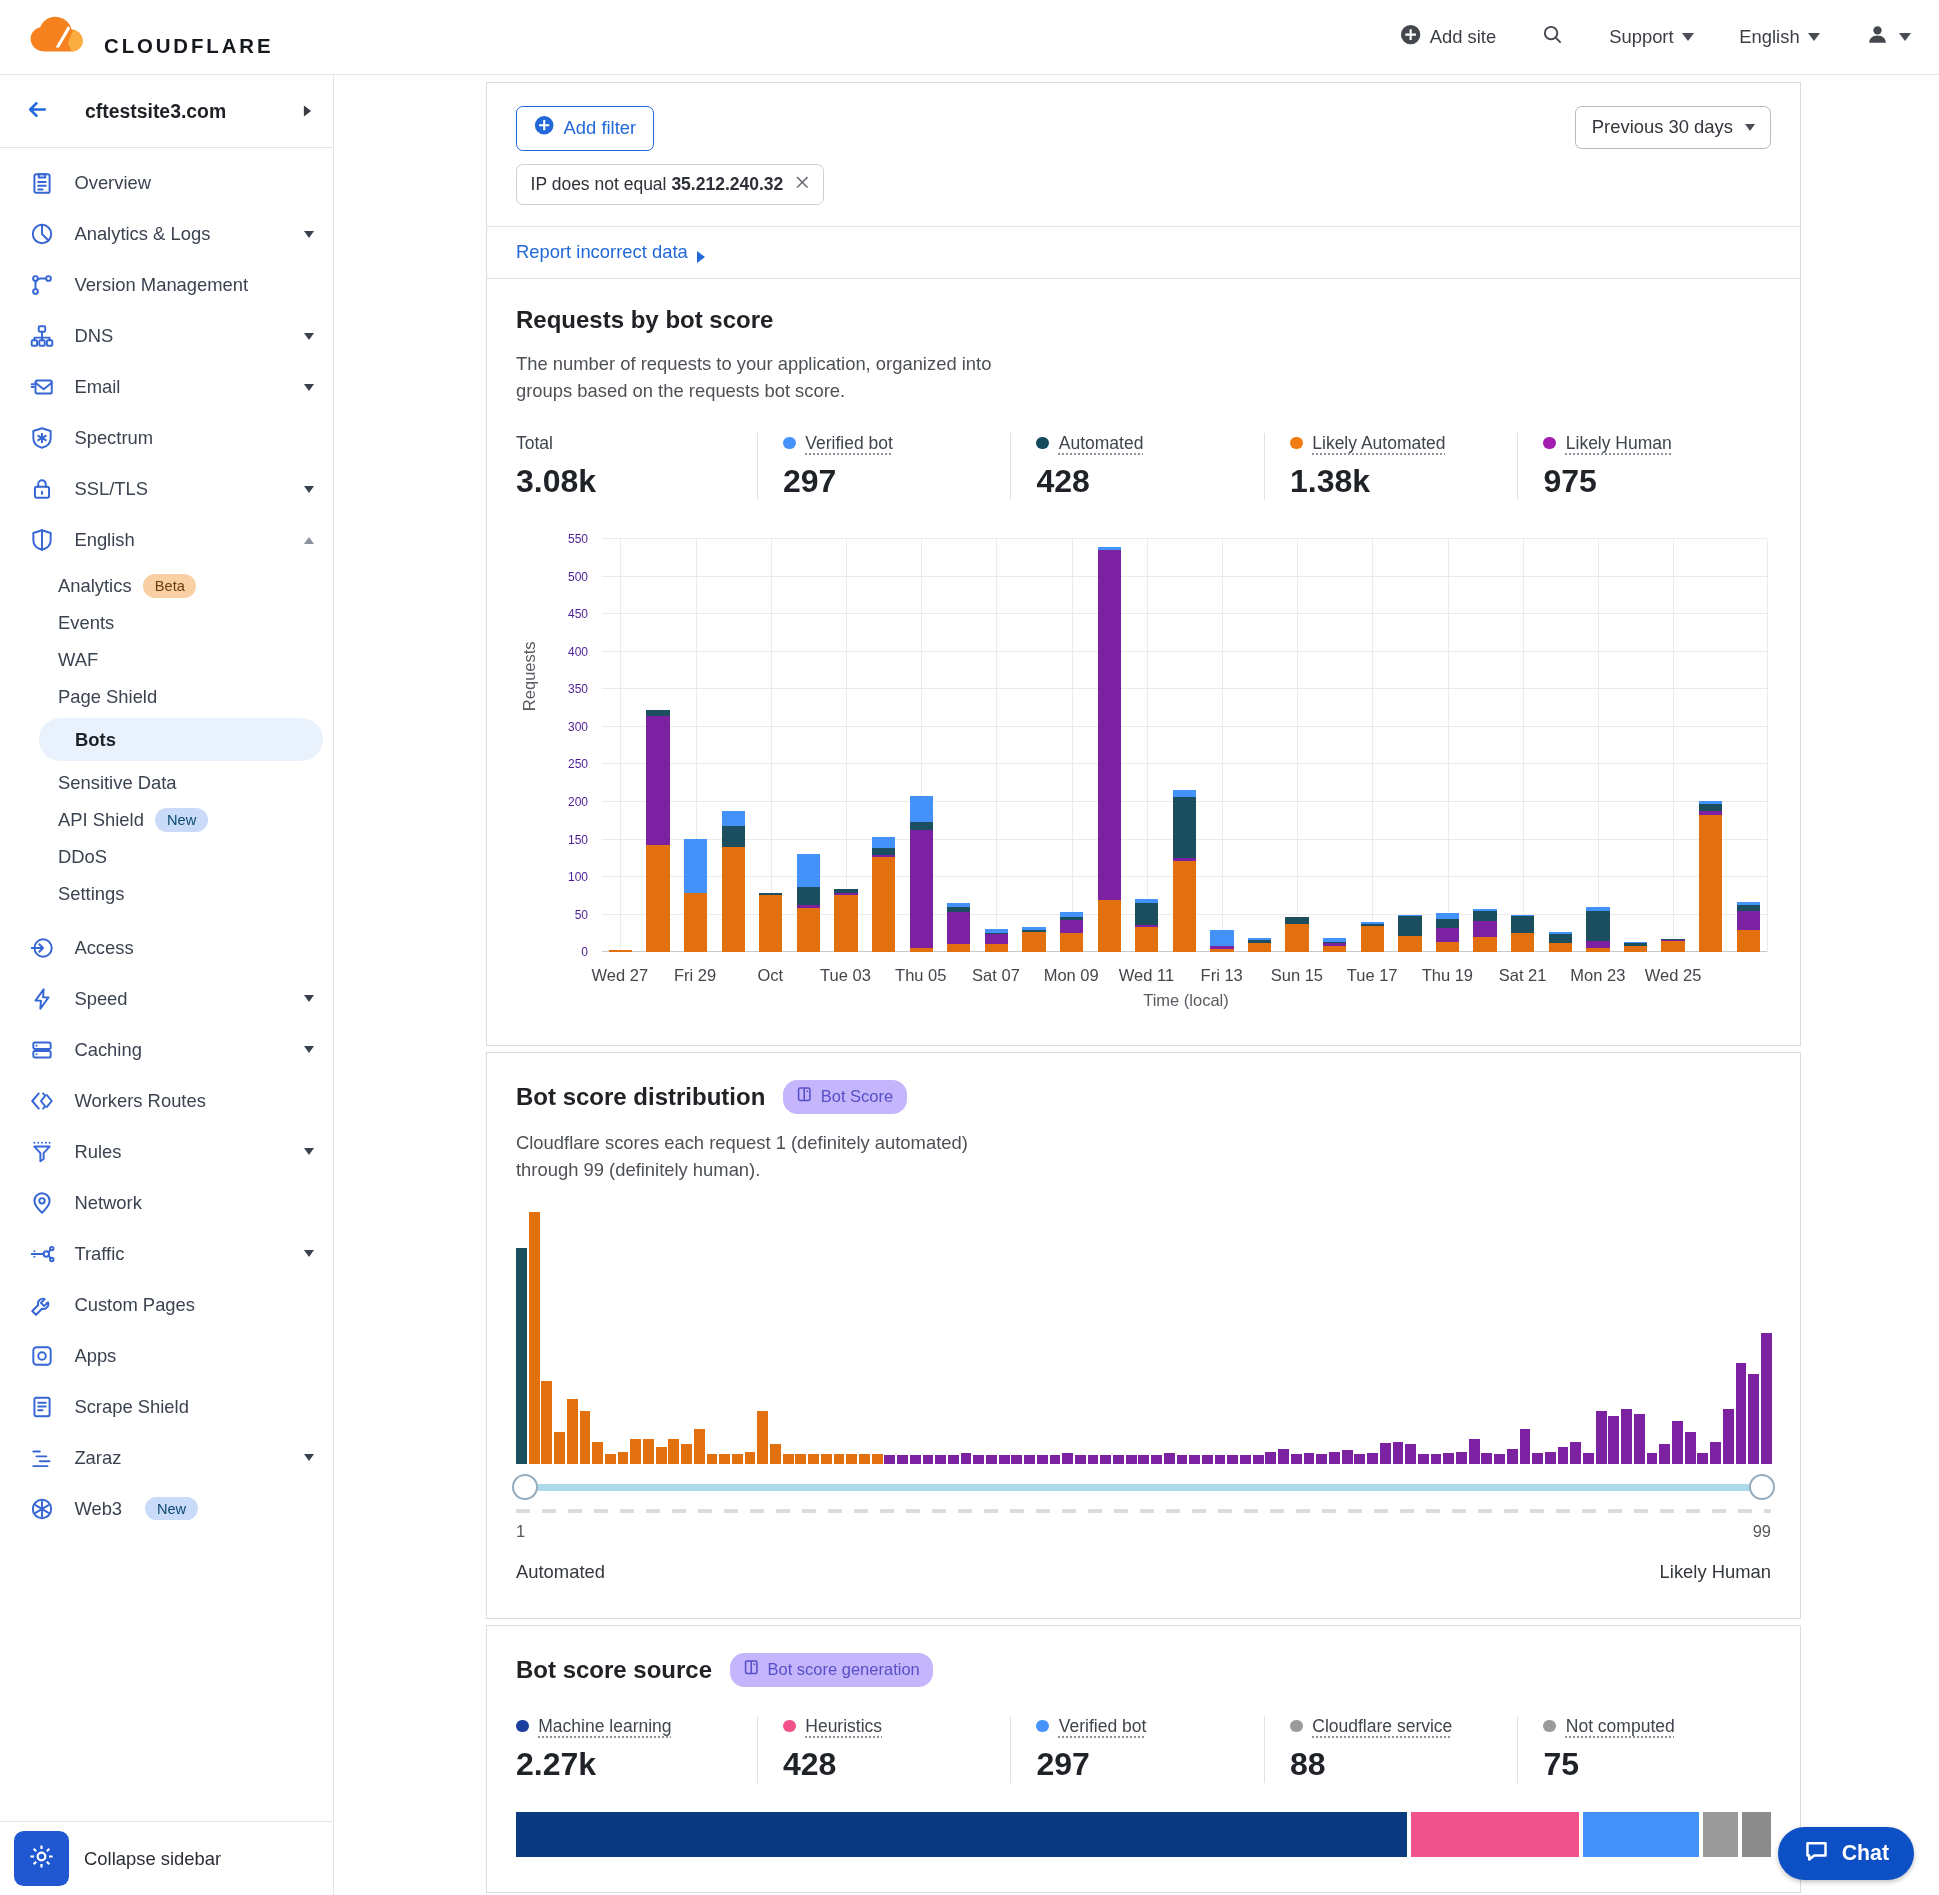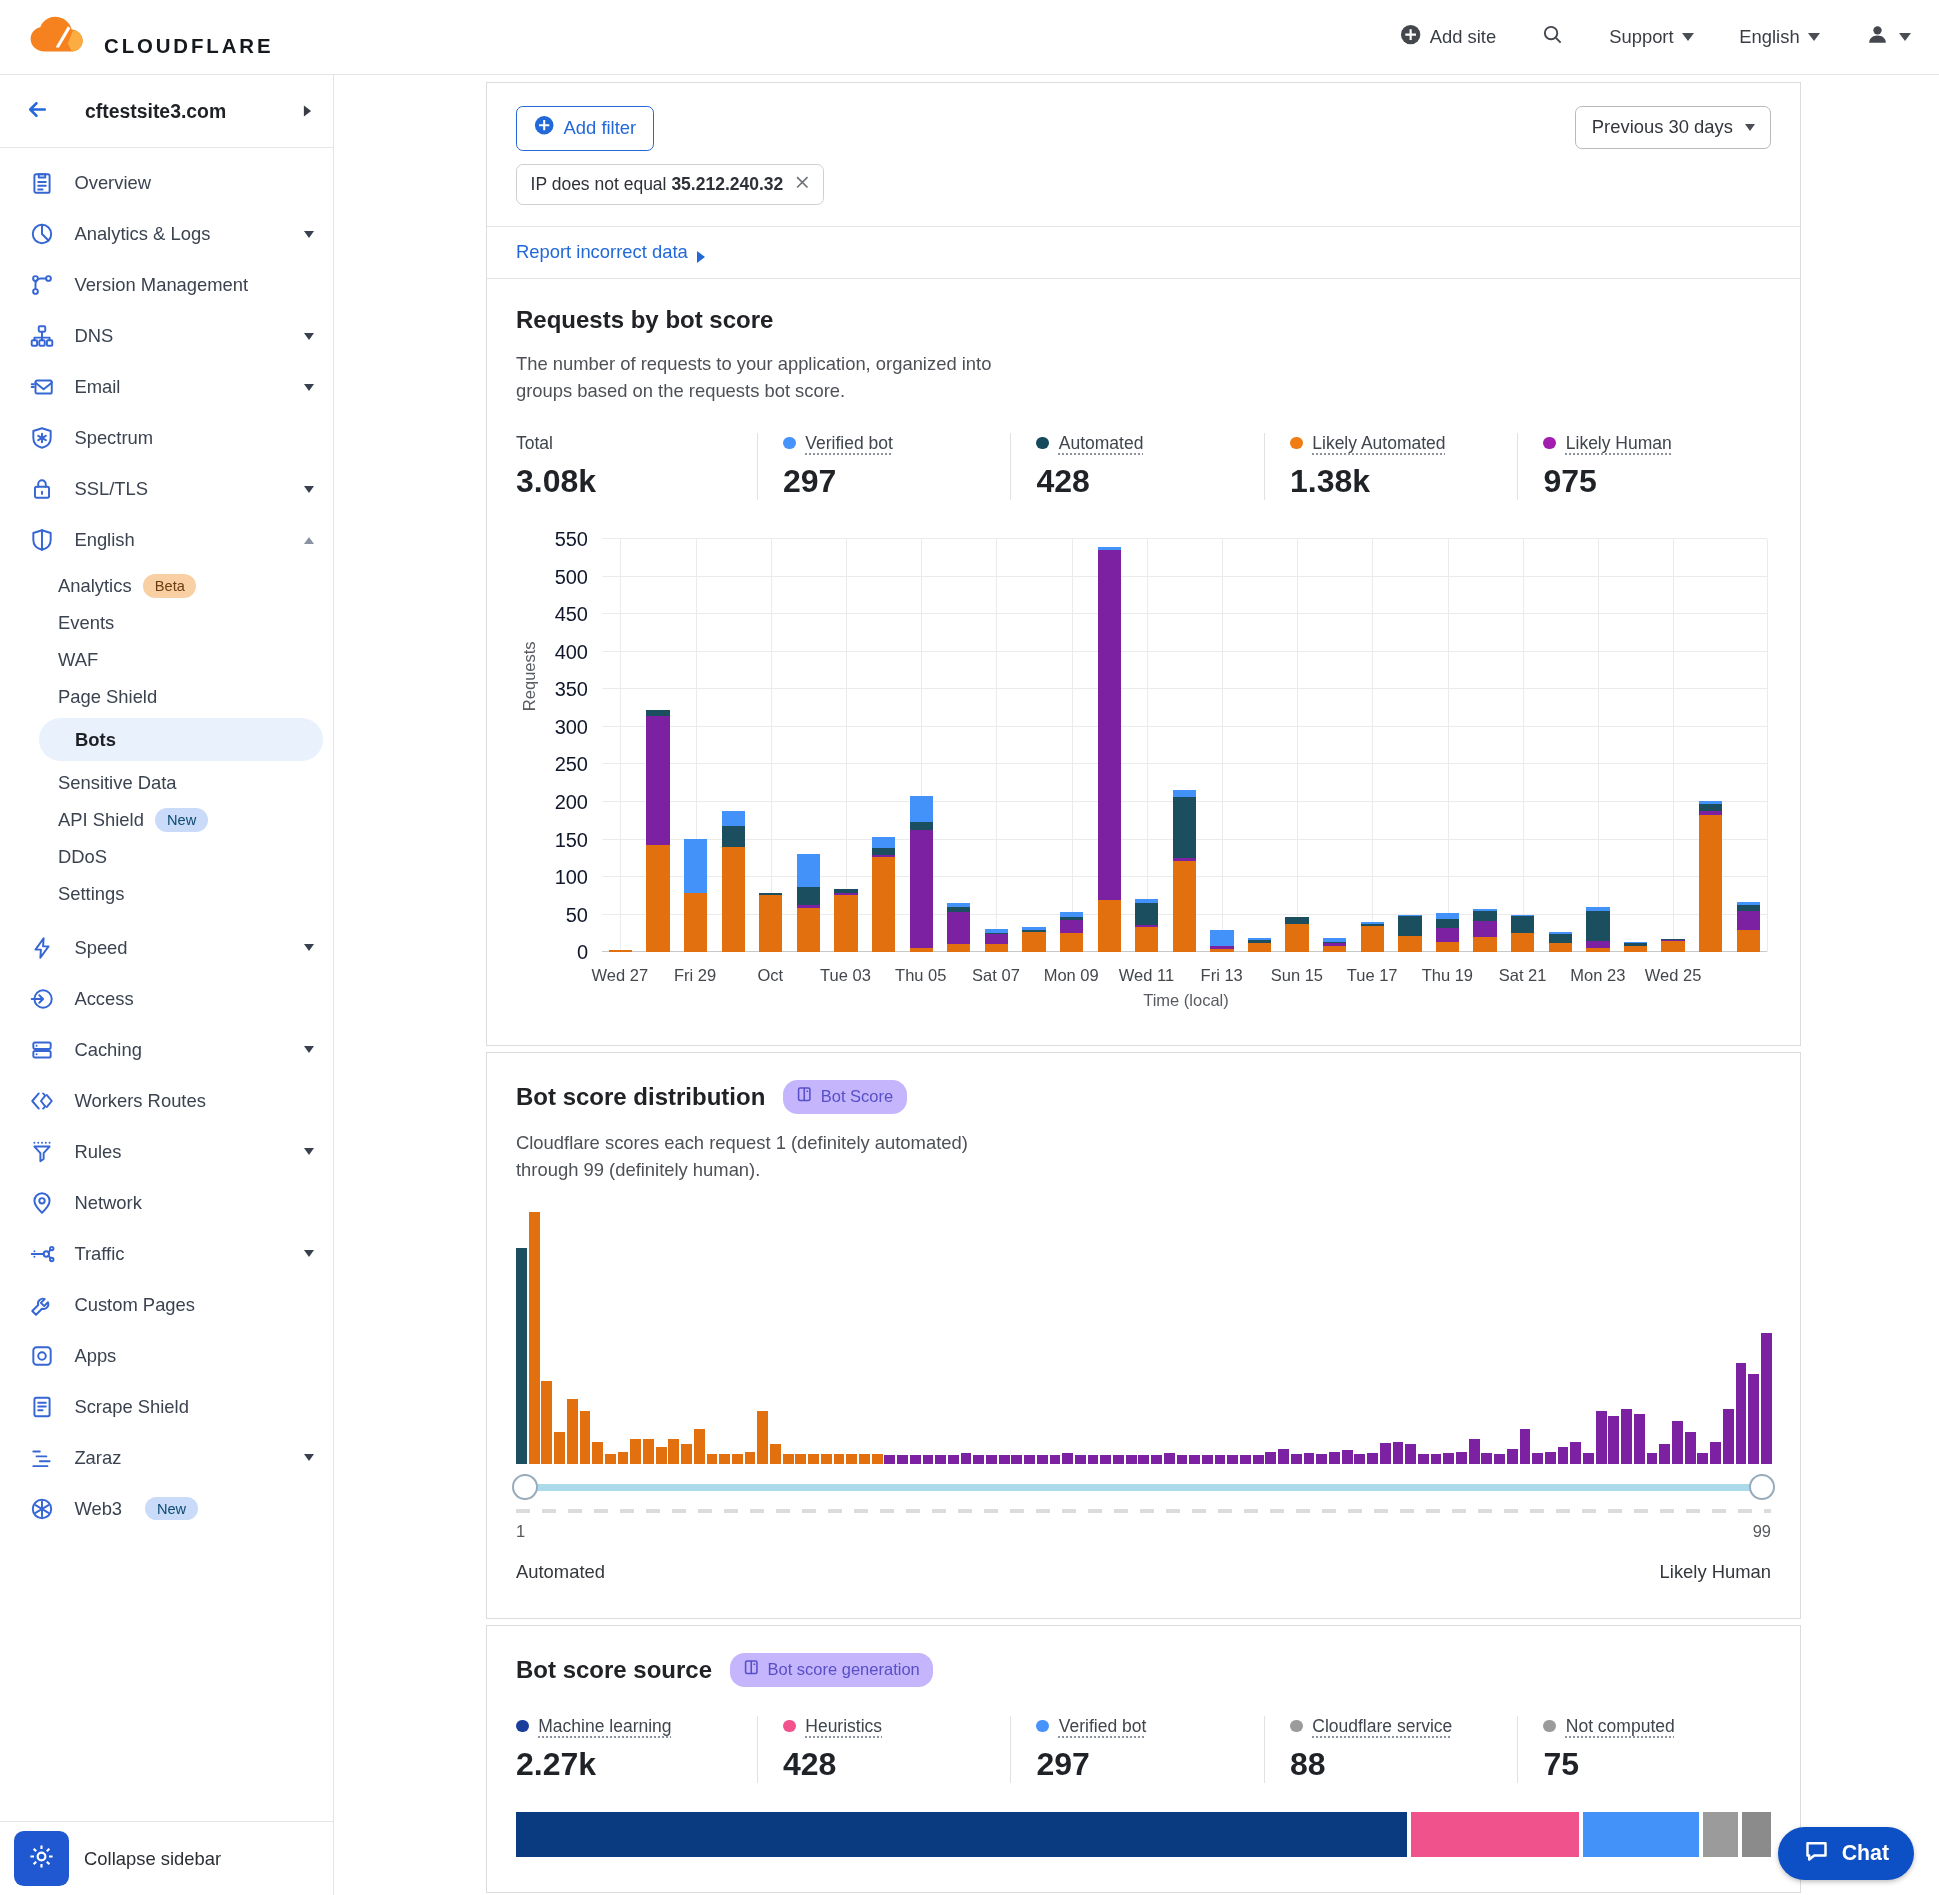--- a/index.html
+++ b/index.html
@@ -83,21 +83,21 @@
   .stat-dot { width:12.6px; height:12.6px; border-radius:50%; flex:none; }
   .stat-label.u { text-decoration:underline dotted #8d939c; text-underline-offset:4.9px; text-decoration-thickness:1.5px;}
   .stat-value { margin-top:9.7px; font-size:32px; font-weight:600; color:#1f2227; }
 
   
   .chart-wrap { margin-top:39px; display:flex; }
   .y-axis-label { width:25px; position:relative; }
   .y-axis-label span { position:absolute; top:50%; left:3.9px; transform:rotate(-90deg) translateX(50%);
     transform-origin:left top; font-size:16.5px; color:#585c61; white-space:nowrap; }
   .y-ticks { width:47px; position:relative; height:413px; }
-  .y-ticks span { position:absolute; right:0; font-size:20px; color:#0f172a; transform:translateY(50%); }
+  .y-ticks span { position:absolute; right:0; font-size:12px; color:#4c1d95; transform:translateY(50%); }
   .plot { flex:1; height:413px; position:relative; margin-left:13.6px; margin-right:3.9px; }
   .gridline-h { position:absolute; left:0; right:0; height:1px; background:#ebebeb; }
   .gridline-h.axis { background:#c8c8c8; }
   .gridline-v { position:absolute; top:0; bottom:0; width:1px; background:#ebebeb; }
   .bar-seg { position:absolute; }
   .x-labels { position:relative; height:29px; margin-left:85px; margin-right:3.9px; margin-top:7.8px;}
   .x-labels span { position:absolute; transform:translateX(-50%); font-size:16.5px; color:#43474c; white-space:nowrap;}
   .x-axis-title { text-align:center; font-size:16.5px; color:#585c61; margin-left:85px; margin-top:1.9px;}
 
   
@@ -313,38 +313,38 @@
           <div class="sub-item">
             <span>DDoS</span>
           </div>
           <div class="sub-item">
             <span>Settings</span>
           </div>
         </div>
         <div class="nav-item">
           <span class="icon">
             <svg viewBox="0 0 24 24" fill="none" stroke="#3566d4" stroke-width="1.8" stroke-linecap="round" stroke-linejoin="round">
-              <path d="M13.5 3L6 13.5h5L10.5 21 18 10.5h-5z"></path>
-            </svg>
-          </span>
-          <span class="nav-label">
-            <span>Speed</span>
-          </span>
-          <span class="nav-caret"></span>
-        </div>
-        <div class="nav-item">
-          <span class="icon">
-            <svg viewBox="0 0 24 24" fill="none" stroke="#3566d4" stroke-width="1.8" stroke-linecap="round" stroke-linejoin="round">
               <circle cx="13" cy="12" r="8"></circle>
               <path d="M2.5 12h10M9.5 8.5L13 12l-3.5 3.5"></path>
             </svg>
           </span>
           <span class="nav-label">
             <span>Access</span>
           </span>
+        </div>
+        <div class="nav-item">
+          <span class="icon">
+            <svg viewBox="0 0 24 24" fill="none" stroke="#3566d4" stroke-width="1.8" stroke-linecap="round" stroke-linejoin="round">
+              <path d="M13.5 3L6 13.5h5L10.5 21 18 10.5h-5z"></path>
+            </svg>
+          </span>
+          <span class="nav-label">
+            <span>Speed</span>
+          </span>
+          <span class="nav-caret"></span>
         </div>
         <div class="nav-item">
           <span class="icon">
             <svg viewBox="0 0 24 24" fill="none" stroke="#3566d4" stroke-width="1.8" stroke-linecap="round" stroke-linejoin="round">
               <rect x="4" y="5" width="16" height="6" rx="1.5"></rect>
               <rect x="4" y="13" width="16" height="6" rx="1.5"></rect>
               <path d="M7 8h.01M7 16h.01"></path>
             </svg>
           </span>
           <span class="nav-label">

